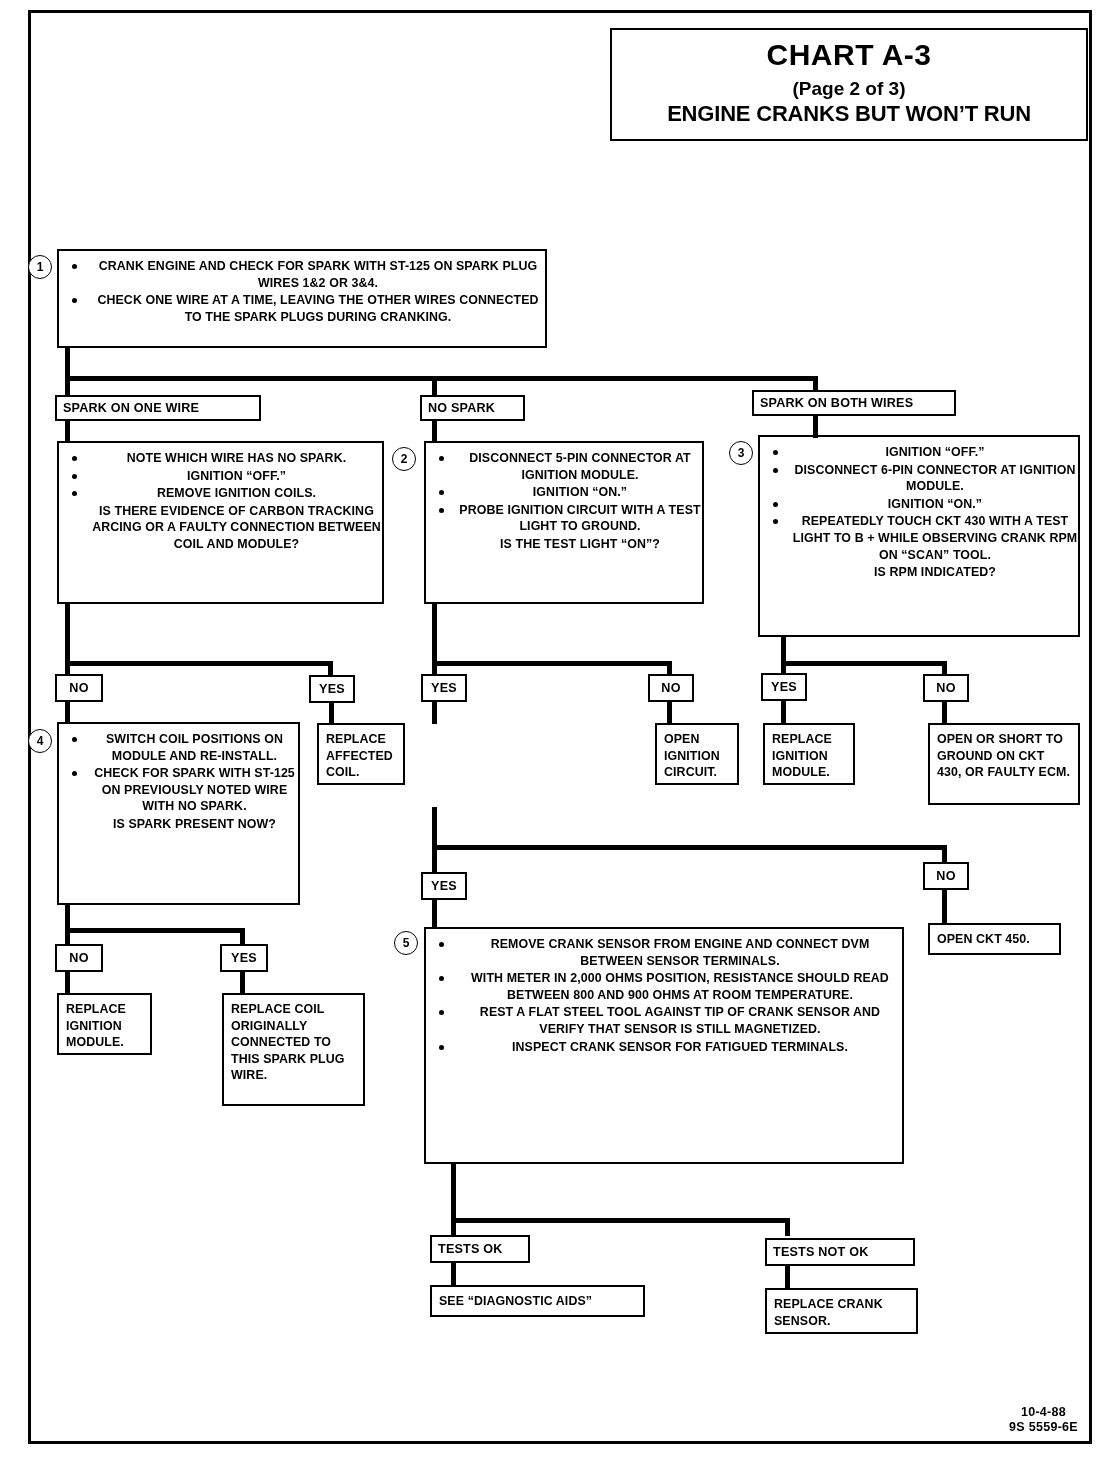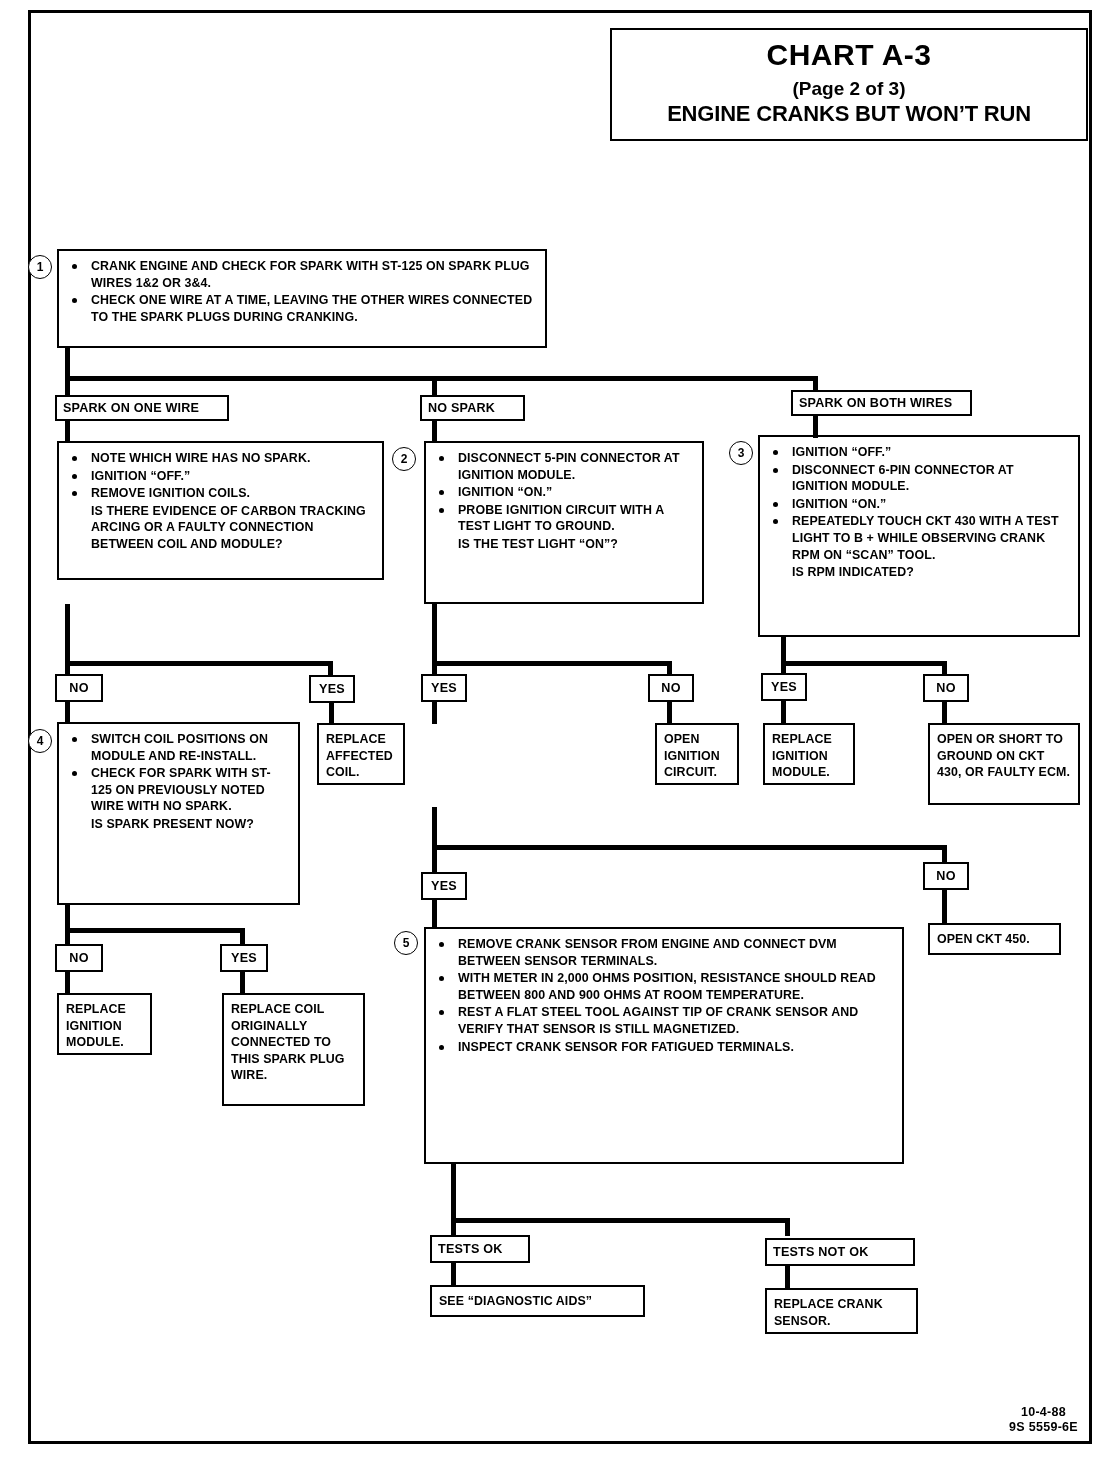--- a/index.html
+++ b/index.html
@@ -23,21 +23,21 @@
   #chart-title{font-size:30px;font-weight:bold;letter-spacing:.5px;margin-top:8px;}
   #chart-page{font-size:19px;font-weight:bold;margin-top:6px;}
   #chart-subtitle{font-size:22px;font-weight:bold;letter-spacing:-.2px;margin-top:1px;}
 
   
   .box{
     position:absolute;border:2px solid #000;box-sizing:border-box;
     background:#fff;font-size:12.4px;font-weight:bold;letter-spacing:.1px;
     line-height:1.34;color:#000;
   }
-  .box.pad{padding:7px 12px 7px 10px;}
+  .box.pad{padding:7px 0 7px 10px;text-align:center;}
   .tag{
     position:absolute;border:2px solid #000;box-sizing:border-box;background:#fff;
     font-size:12.6px;font-weight:bold;letter-spacing:.2px;
     display:flex;align-items:center;justify-content:center;
     z-index:4;
   }
   .tag.lbl{justify-content:flex-start;padding-left:6px;}
   ul.bl{margin:0;padding:0;list-style:none;}
   ul.bl li{position:relative;padding-left:22px;margin:0 0 1px 0;}
   ul.bl li:before{
@@ -84,29 +84,29 @@
       <li>CHECK ONE WIRE AT A TIME, LEAVING THE OTHER WIRES CONNECTED TO THE SPARK PLUGS DURING CRANKING.</li>
     </ul>
   </div>
 
   <div class="vline" style="left:65px;top:348px;height:32px;"></div>
   <div class="hline" style="left:65px;top:376px;width:753px;"></div>
   <div class="vline" style="left:65px;top:376px;height:20px;"></div>
   <div class="vline" style="left:432px;top:376px;height:20px;"></div>
   <div class="vline" style="left:813px;top:376px;height:20px;"></div>
 
-  <div class="tag lbl" style="left:55px;top:395px;width:174px;height:26px;">SPARK ON ONE WIRE</div>
+  <div class="tag lbl" style="left:55px;top:395px;width:206px;height:26px;">SPARK ON ONE WIRE</div>
   <div class="tag lbl" style="left:420px;top:395px;width:105px;height:26px;">NO SPARK</div>
-  <div class="tag lbl" style="left:791px;top:390px;width:181px;height:26px;">SPARK ON BOTH WIRES</div>
+  <div class="tag lbl" style="left:752px;top:390px;width:204px;height:26px;">SPARK ON BOTH WIRES</div>
 
   <div class="vline" style="left:65px;top:421px;height:22px;"></div>
   <div class="vline" style="left:432px;top:421px;height:22px;"></div>
   <div class="vline" style="left:813px;top:416px;height:22px;"></div>
 
-  <div class="box pad" style="left:57px;top:441px;width:327px;height:139px;">
+  <div class="box pad" style="left:57px;top:441px;width:327px;height:163px;">
     <ul class="bl">
       <li>NOTE WHICH WIRE HAS NO SPARK.</li>
       <li>IGNITION “OFF.”</li>
       <li>REMOVE IGNITION COILS.</li>
       <li class="nobul">IS THERE EVIDENCE OF CARBON TRACKING ARCING OR A FAULTY CONNECTION BETWEEN COIL AND MODULE?</li>
     </ul>
   </div>
 
   <div class="stepnum" style="left:392px;top:447px;">2</div>
   <div class="box pad" style="left:424px;top:441px;width:280px;height:163px;">

